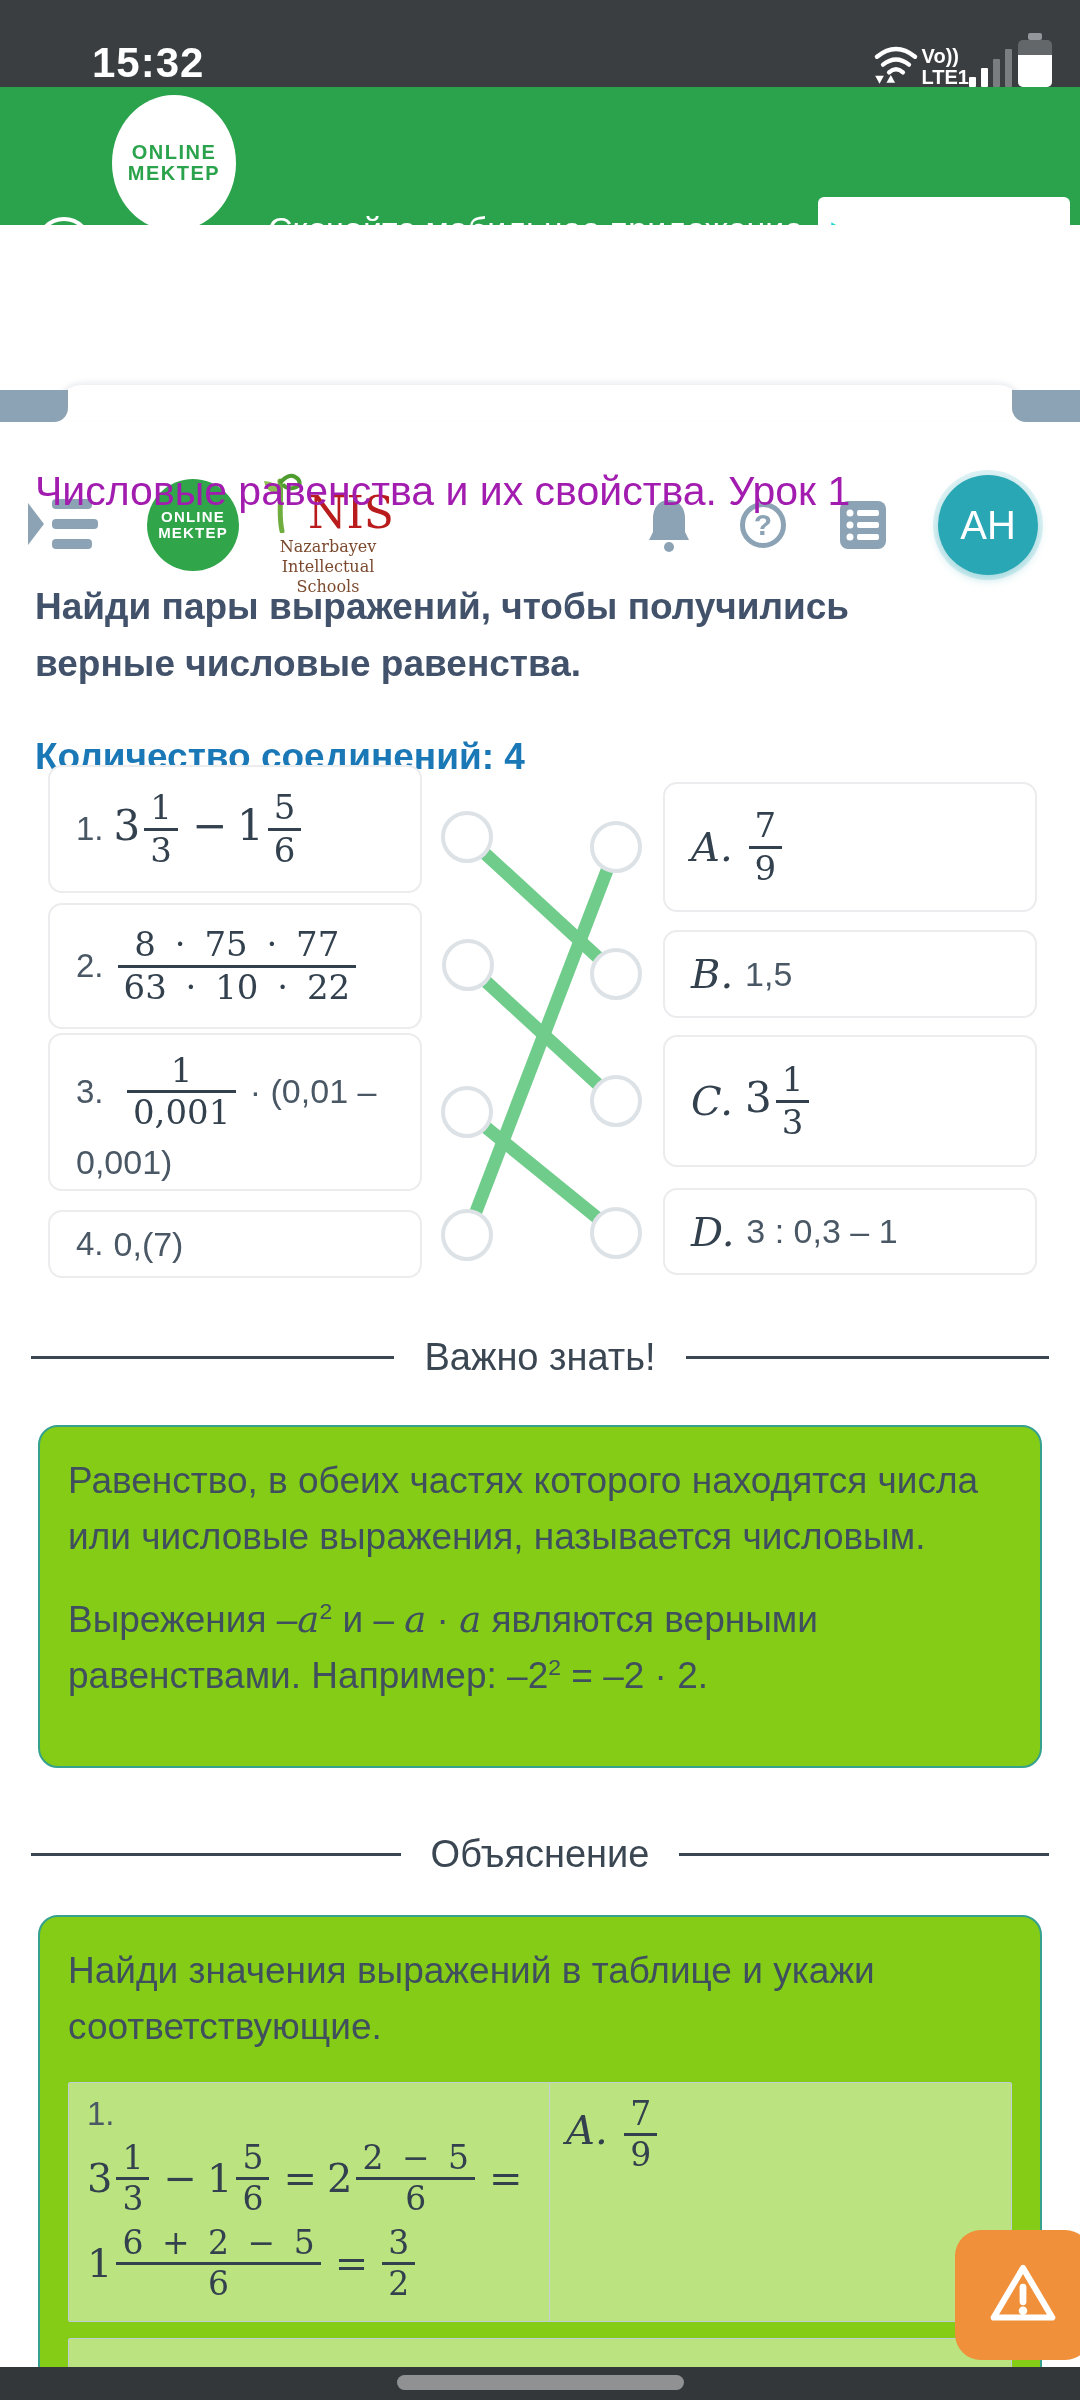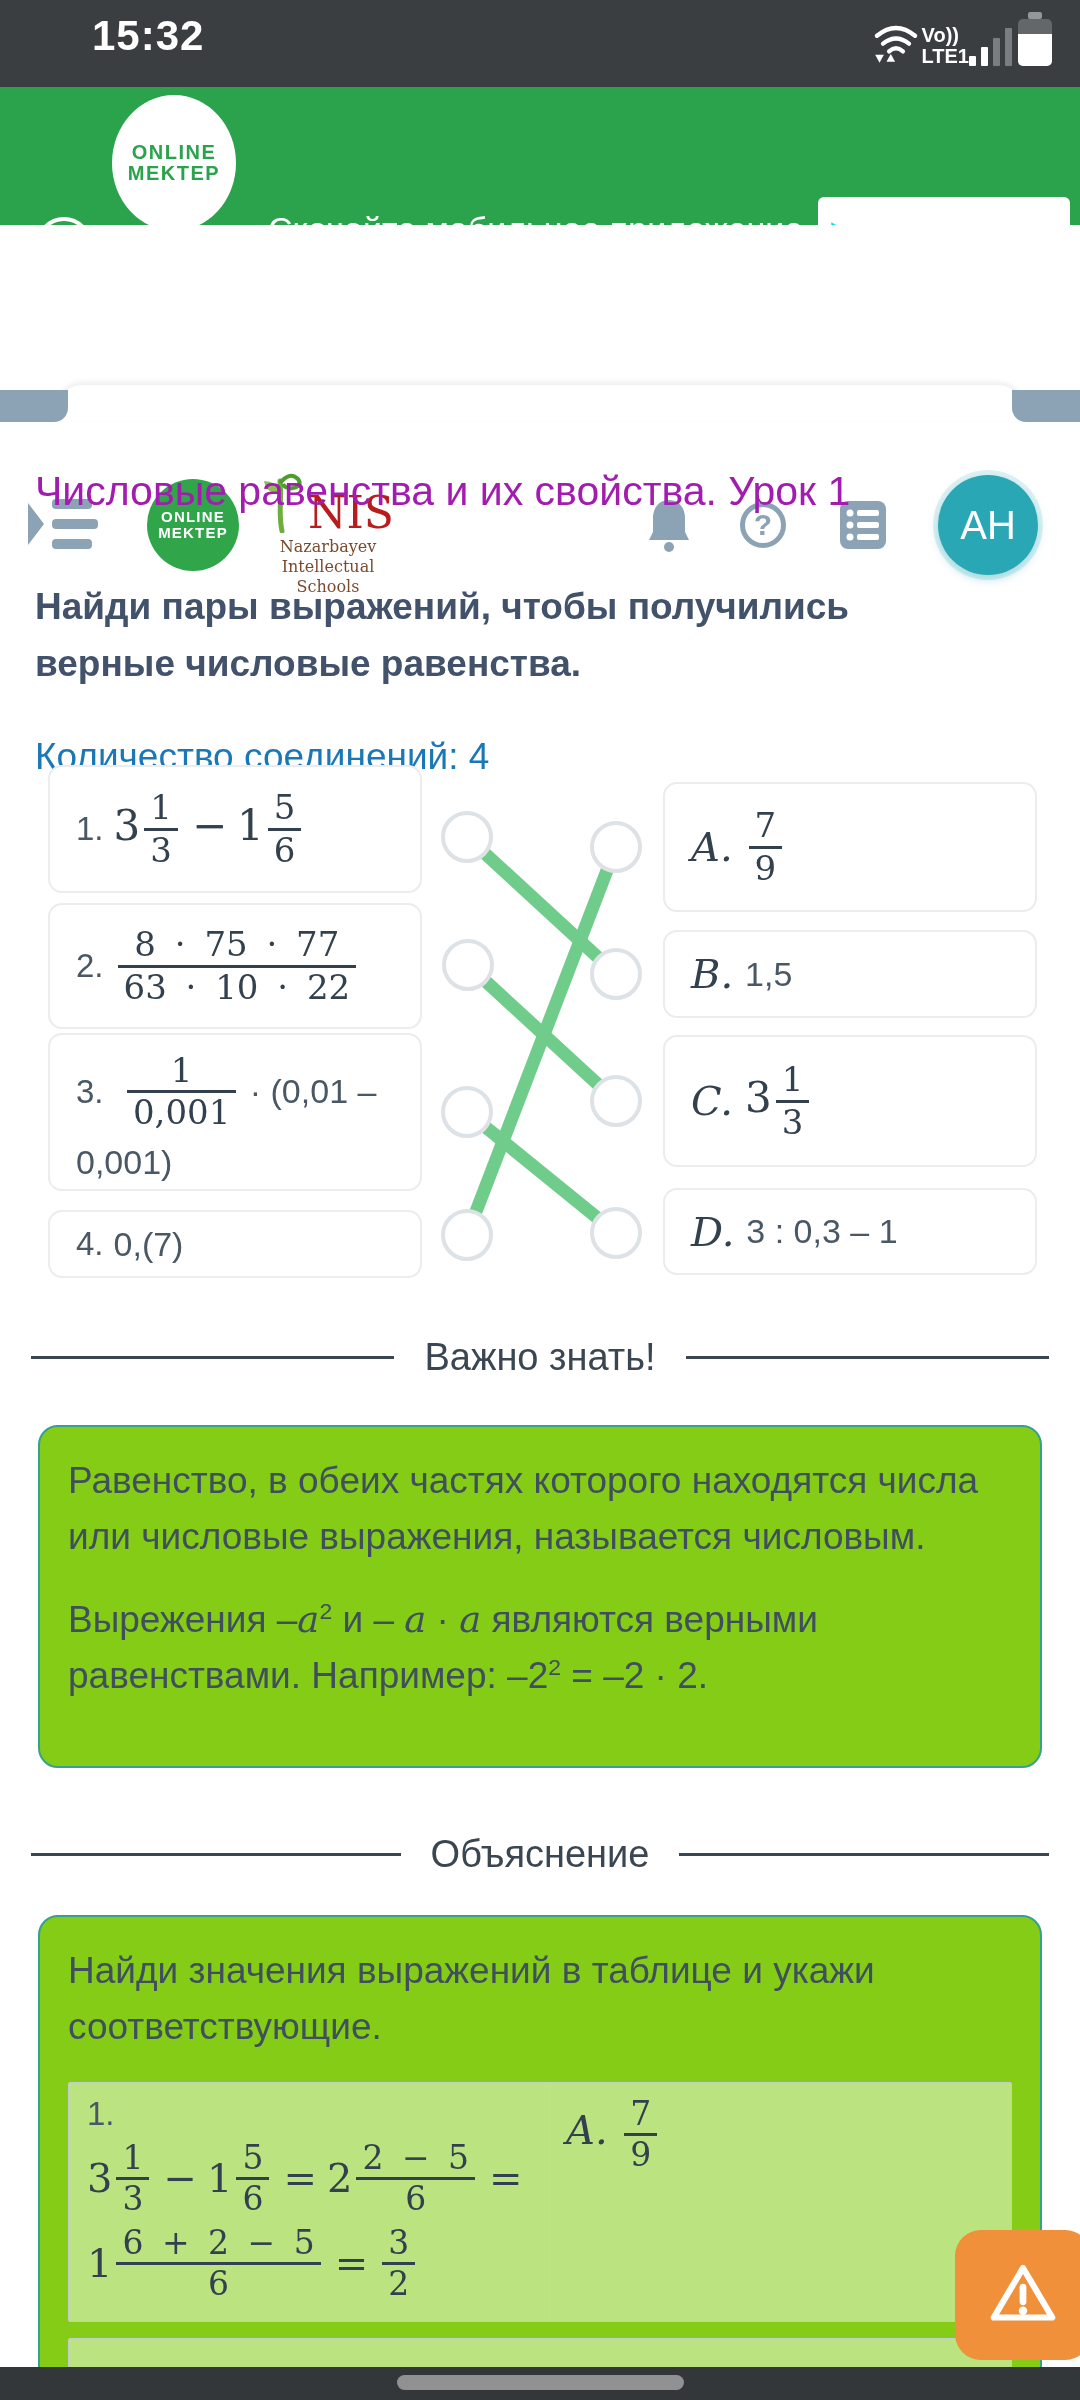--- a/index.html
+++ b/index.html
@@ -2,21 +2,21 @@
 <html><head>
 <meta charset="utf-8">
 <style>
   html,body{margin:0;padding:0;}
   body{width:1080px;height:2400px;overflow:hidden;position:relative;background:#fff;
        font-family:"Liberation Sans",sans-serif;}
   #screen{position:absolute;inset:0;width:1080px;height:2400px;overflow:hidden;background:#fff;}
 
   
   .status-bar{position:absolute;left:0;top:0;width:1080px;height:87px;background:#3b3e41;
-              display:flex;align-items:flex-start;justify-content:space-between;
+              display:flex;align-items:flex-end;justify-content:space-between;
               padding:12px 28px 0 92px;box-sizing:border-box;}
   .time{color:#fff;font-size:42px;font-weight:bold;letter-spacing:1px;}
   .status-icons{display:flex;align-items:flex-end;}
   .volte{color:#fff;font-weight:bold;font-size:20px;line-height:1.02;text-align:left;}
   .sigbars{display:flex;align-items:flex-end;gap:5px;height:40px;}
   .sigbars i{display:block;width:7px;border-radius:1px;}
   .battery{width:34px;height:54px;position:relative;margin-left:6px;}
   .battery .cap{position:absolute;top:0;left:10px;width:14px;height:7px;background:#93969a;border-radius:2px;}
   .battery .body{position:absolute;top:7px;left:0;width:34px;height:47px;background:#64676a;border-radius:5px;overflow:hidden;}
   .battery .charge{position:absolute;bottom:0;left:0;width:100%;height:68%;background:#fff;}
@@ -53,21 +53,21 @@
   
   .card-shadow{position:absolute;left:56px;right:56px;top:385px;height:36px;
                border-radius:26px 26px 0 0;box-shadow:0 -3px 5px rgba(70,90,110,0.10);}
   .handle{position:absolute;top:390px;width:68px;height:32px;background:#8ba3b5;}
   .handle.left{left:0;border-radius:0 0 14px 0;}
   .handle.right{right:0;border-radius:0 0 0 14px;}
 
   .page-title{position:absolute;left:35px;top:468px;width:1010px;font-size:41px;color:#a21caf;}
   .task-prompt{position:absolute;left:35px;top:578px;width:980px;font-size:37px;font-weight:bold;
                color:#42526b;line-height:1.55;}
-  .conn-count{position:absolute;left:35px;top:736px;font-size:37px;color:#1b78b6;}
+  .conn-count{position:absolute;left:35px;top:736px;font-size:37px;color:#1b78b6;font-weight:bold;}
 
   
   .match{position:absolute;left:0;top:760px;width:1080px;height:545px;}
   .mbox{position:absolute;background:#fff;border:2px solid #ececef;border-radius:14px;box-sizing:border-box;
         display:flex;align-items:center;padding:10px 16px 10px 26px;}
   .mbox .lbl{font-size:33px;color:#4a5866;margin-right:10px;}
   .mbox .ltr{font-family:"DejaVu Serif",serif;font-style:italic;font-size:40px;color:#33414e;margin-right:12px;}
   .mbox .txt{font-size:34px;color:#4a5866;}
   .math{font-family:"DejaVu Serif",serif;font-size:42px;color:#33414e;}
   .mfrac{display:inline-flex;flex-direction:column;text-align:center;vertical-align:middle;

